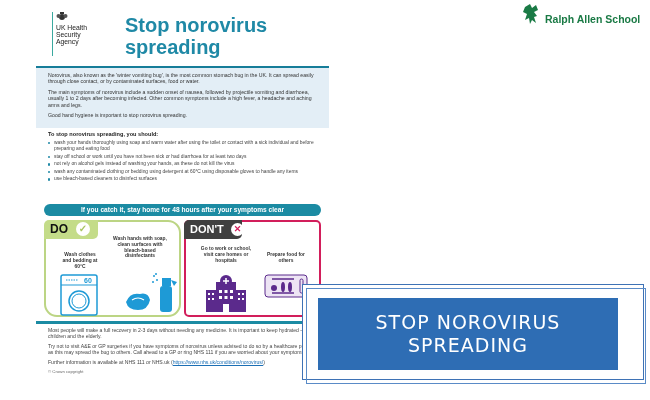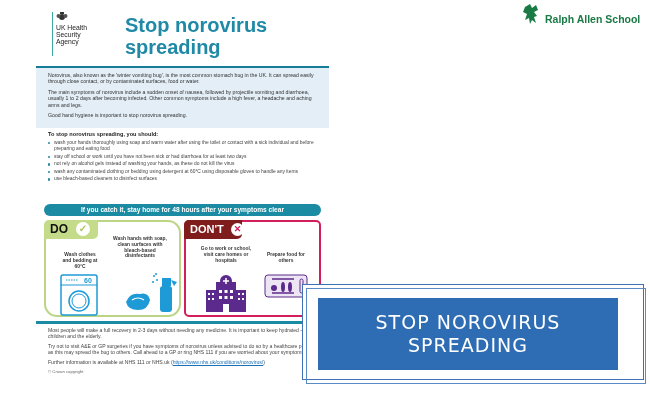--- a/index.html
+++ b/index.html
@@ -26,21 +26,21 @@
   .should li::before { content: ""; position: absolute; left: 0; top: 2px; width: 2.4px; height: 2.4px; border-radius: 50%; background: #1f89a6; }
 
   .catch { position: absolute; left: 8px; top: 204px; width: 277px; height: 12px; background: #1b8ba3; border-radius: 6px; color: #fff; font-size: 6.6px; font-weight: bold; text-align: center; line-height: 12px; }
 
   .do-box { position: absolute; left: 8px; top: 220px; width: 137px; height: 97px; border: 2px solid #bcd584; border-radius: 13px; background: #fff; }
   .do-tab { position: absolute; left: -2px; top: -2px; width: 54px; height: 19px; background: #c4dc89; border-radius: 5px 0 5px 0; }
   .do-label { position: absolute; left: 6px; top: 2px; font-size: 12px; font-weight: bold; color: #111; }
   .do-check { position: absolute; left: 32px; top: 2px; width: 14px; height: 14px; border-radius: 50%; background: #fff; color: #a8c460; font-size: 10px; line-height: 14px; text-align: center; font-weight: bold; }
 
   .dont-box { position: absolute; left: 148px; top: 220px; width: 137px; height: 97px; border: 2px solid #d21e5b; border-radius: 5px; background: #fff; }
-  .dont-tab { position: absolute; left: -2px; top: -2px; width: 58px; height: 19px; background: #7f1d1d; border-radius: 5px 0 5px 0; }
+  .dont-tab { position: absolute; left: -2px; top: -2px; width: 58px; height: 19px; background: #404040; border-radius: 5px 0 5px 0; }
   .dont-label { position: absolute; left: 6px; top: 3px; font-size: 11px; font-weight: bold; color: #fff; }
   .dont-x { position: absolute; left: 47px; top: 3px; width: 13px; height: 13px; border-radius: 50%; background: #fff; color: #d21e5b; font-size: 9px; line-height: 13px; text-align: center; font-weight: bold; }
 
   .cap { position: absolute; font-size: 4.9px; line-height: 5.8px; text-align: center; font-weight: bold; color: #333; }
 
   .rule-mid { position: absolute; left: 0; top: 321px; width: 293px; height: 2.5px; background: #1b8ba3; }
 
   .footer { position: absolute; left: 12px; top: 327px; width: 280px; }
   .footer p { font-size: 5.1px; line-height: 6.2px; color: #444; margin-bottom: 3.5px; }
   .footer .link { color: #1b6fb5; text-decoration: underline; }

